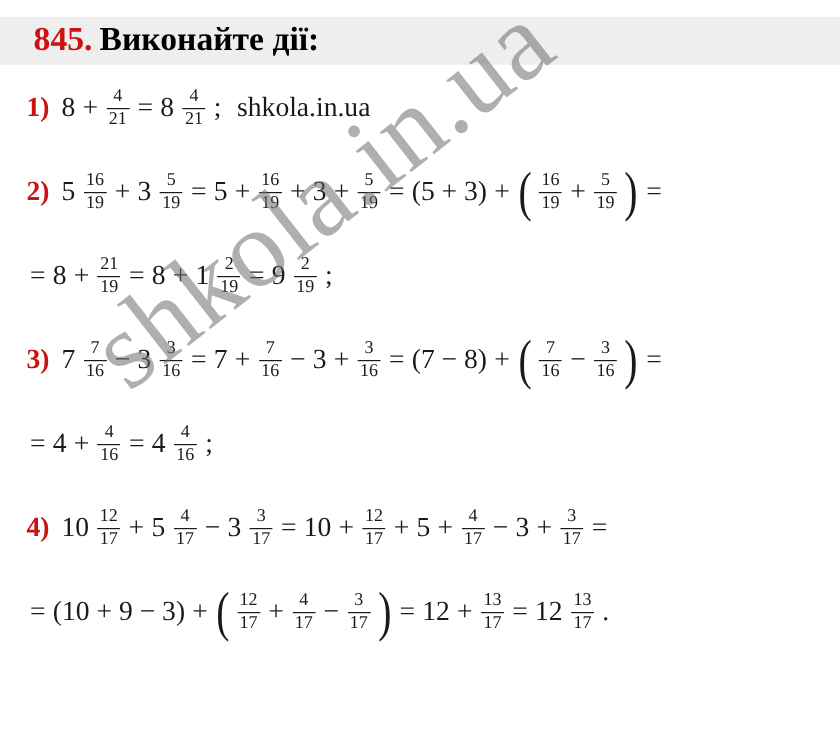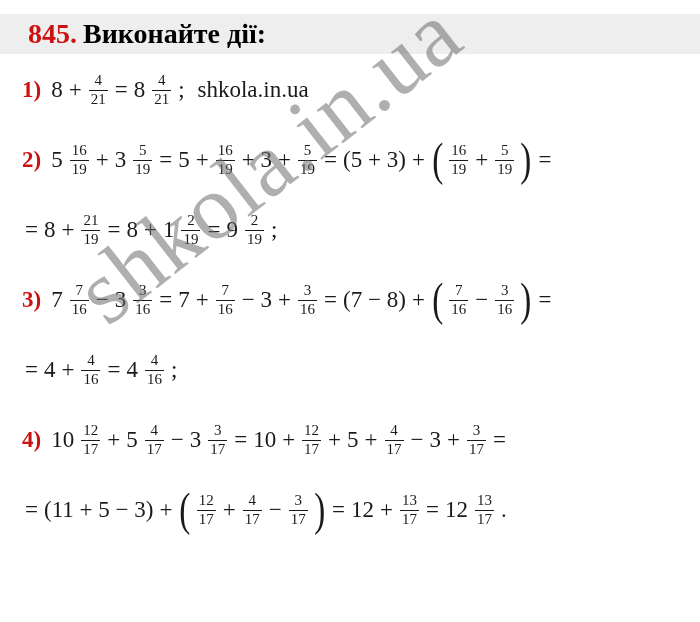--- a/index.html
+++ b/index.html
@@ -352,21 +352,21 @@
       <span class="tok">+</span>
       <span class="frac">
         <span class="num">3</span>
         <span class="bar"></span>
         <span class="den">17</span>
       </span>
       <span class="tok">=</span>
     </div>
     <div class="math-line" style="top: 492px;">
       <span class="tok">=</span>
-      <span class="tok">(11 + 5 − 3)</span>
+      <span class="tok">(10 + 9 − 3)</span>
       <span class="tok">+</span>
       <span class="paren">
         <span class="pl">(</span>
         <span class="frac">
           <span class="num">12</span>
           <span class="bar"></span>
           <span class="den">17</span>
         </span>
         <span class="tok">+</span>
         <span class="frac">

